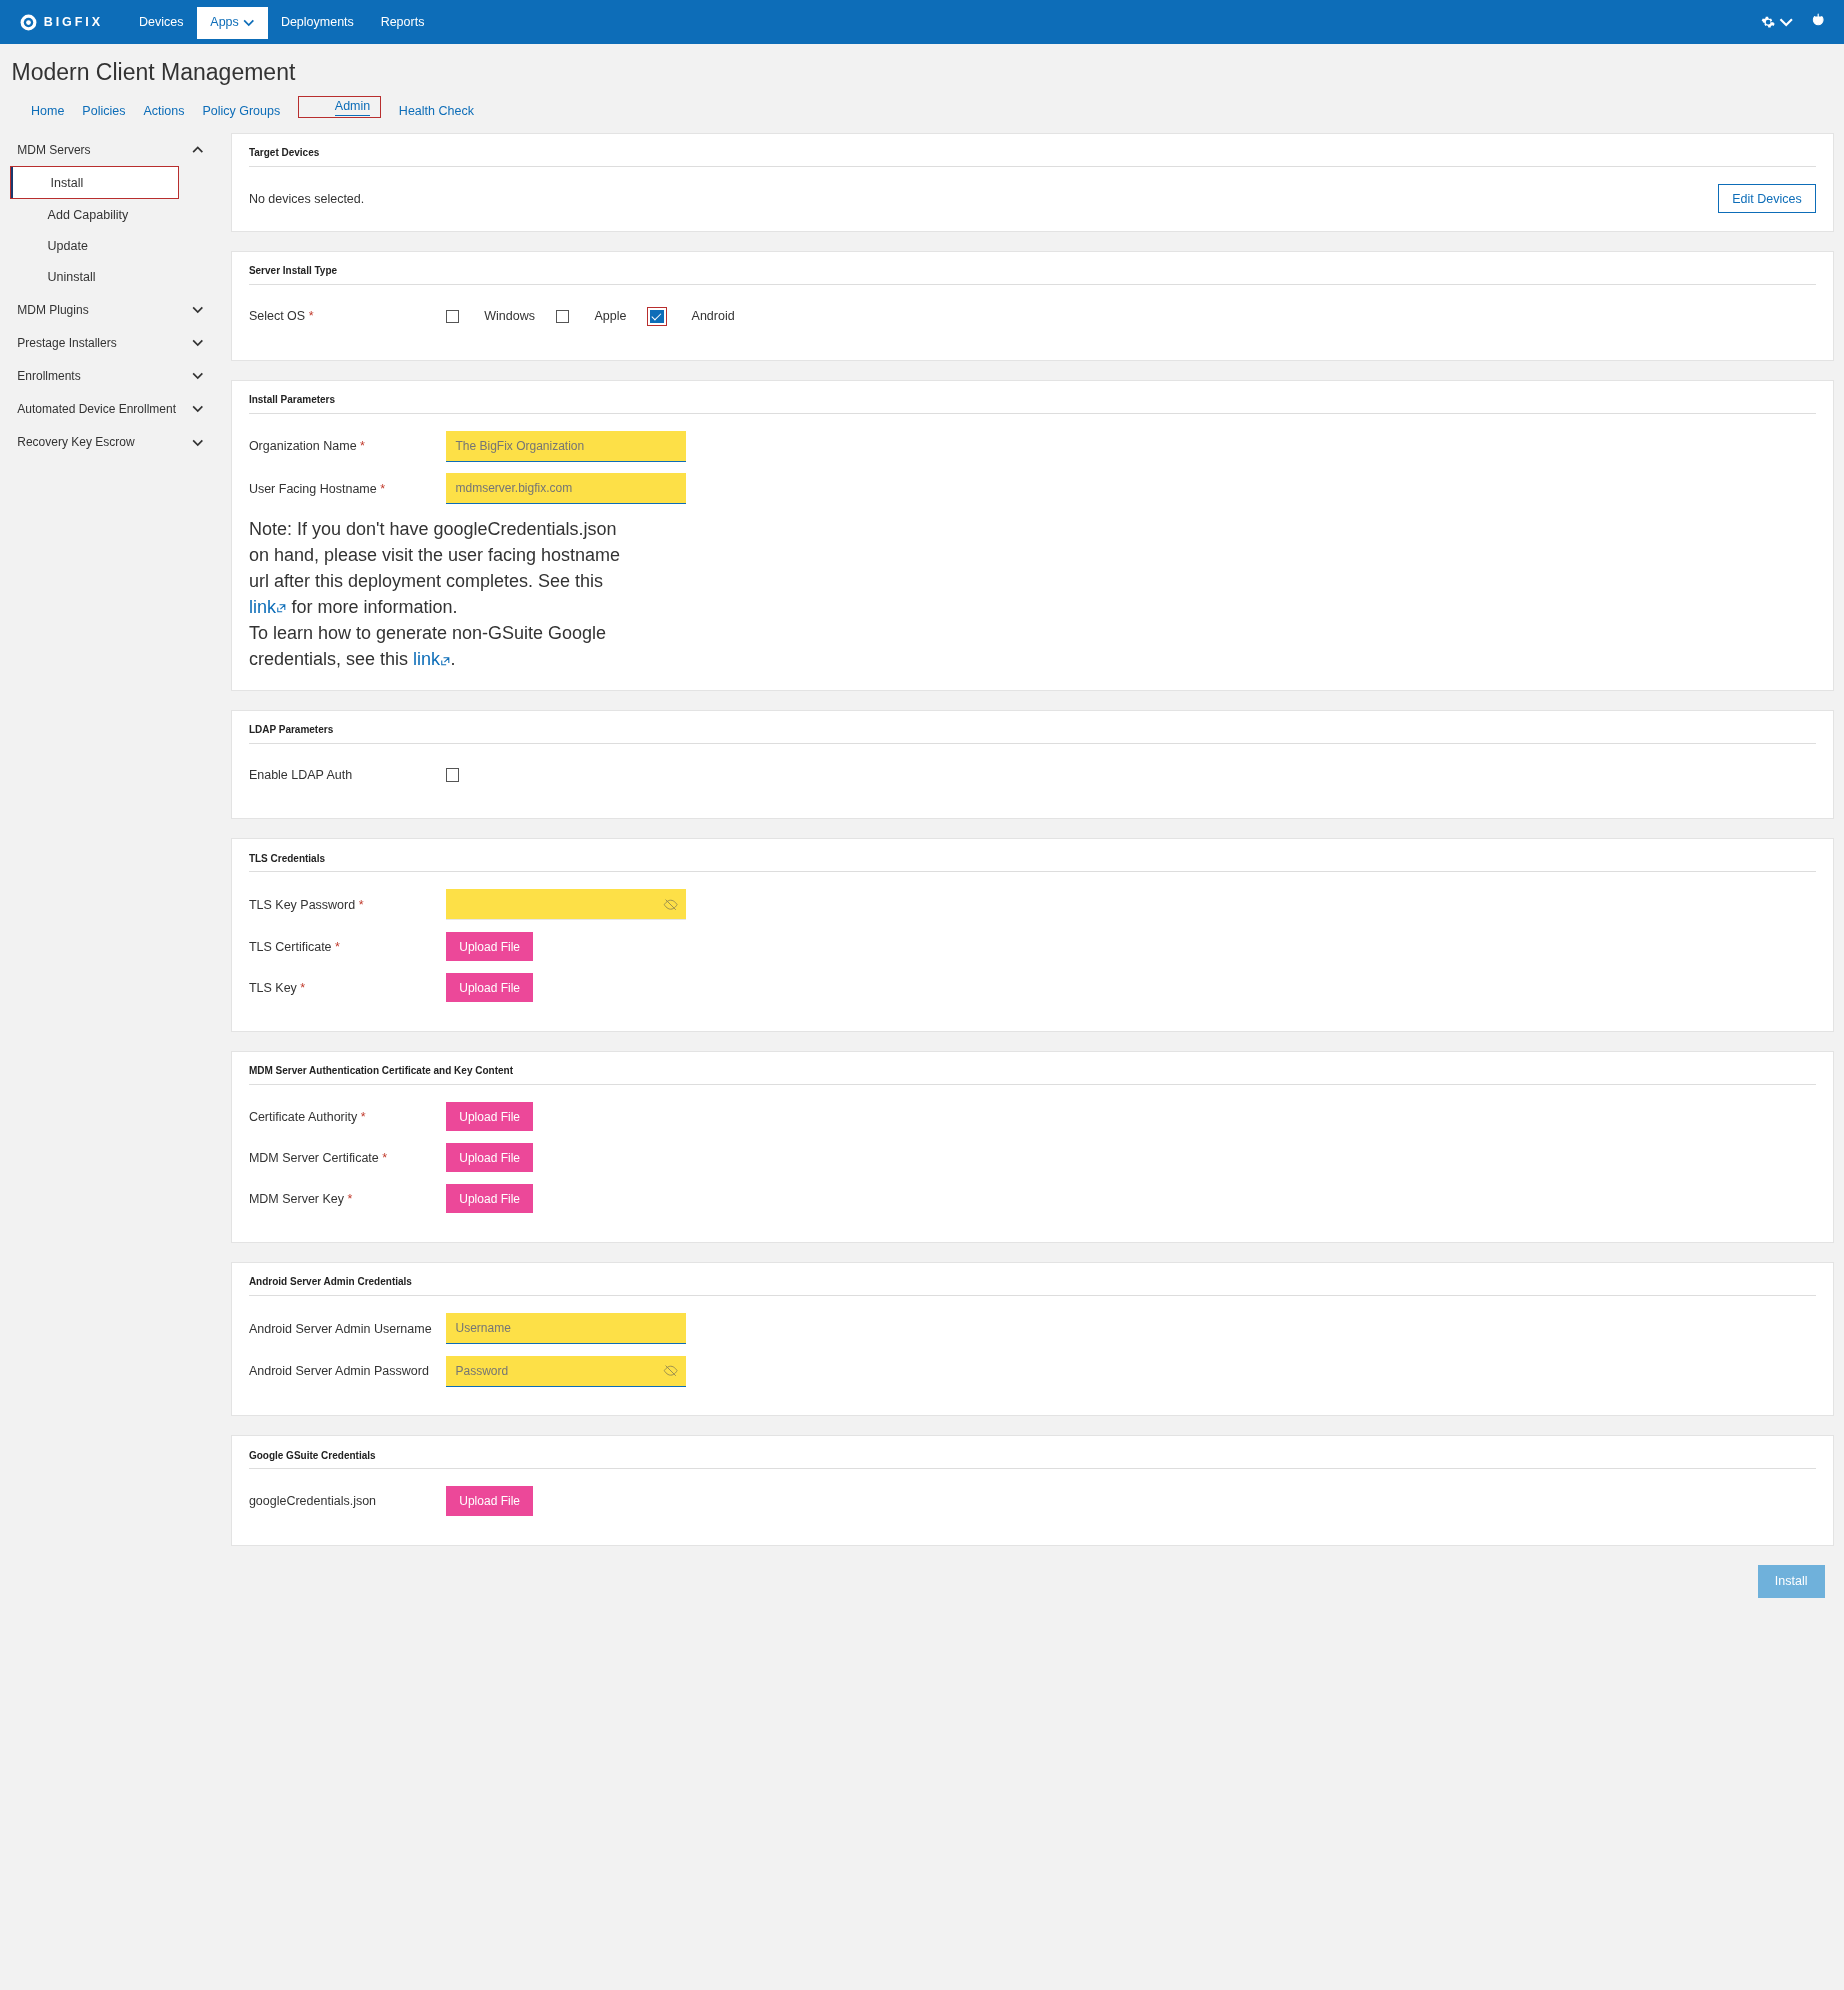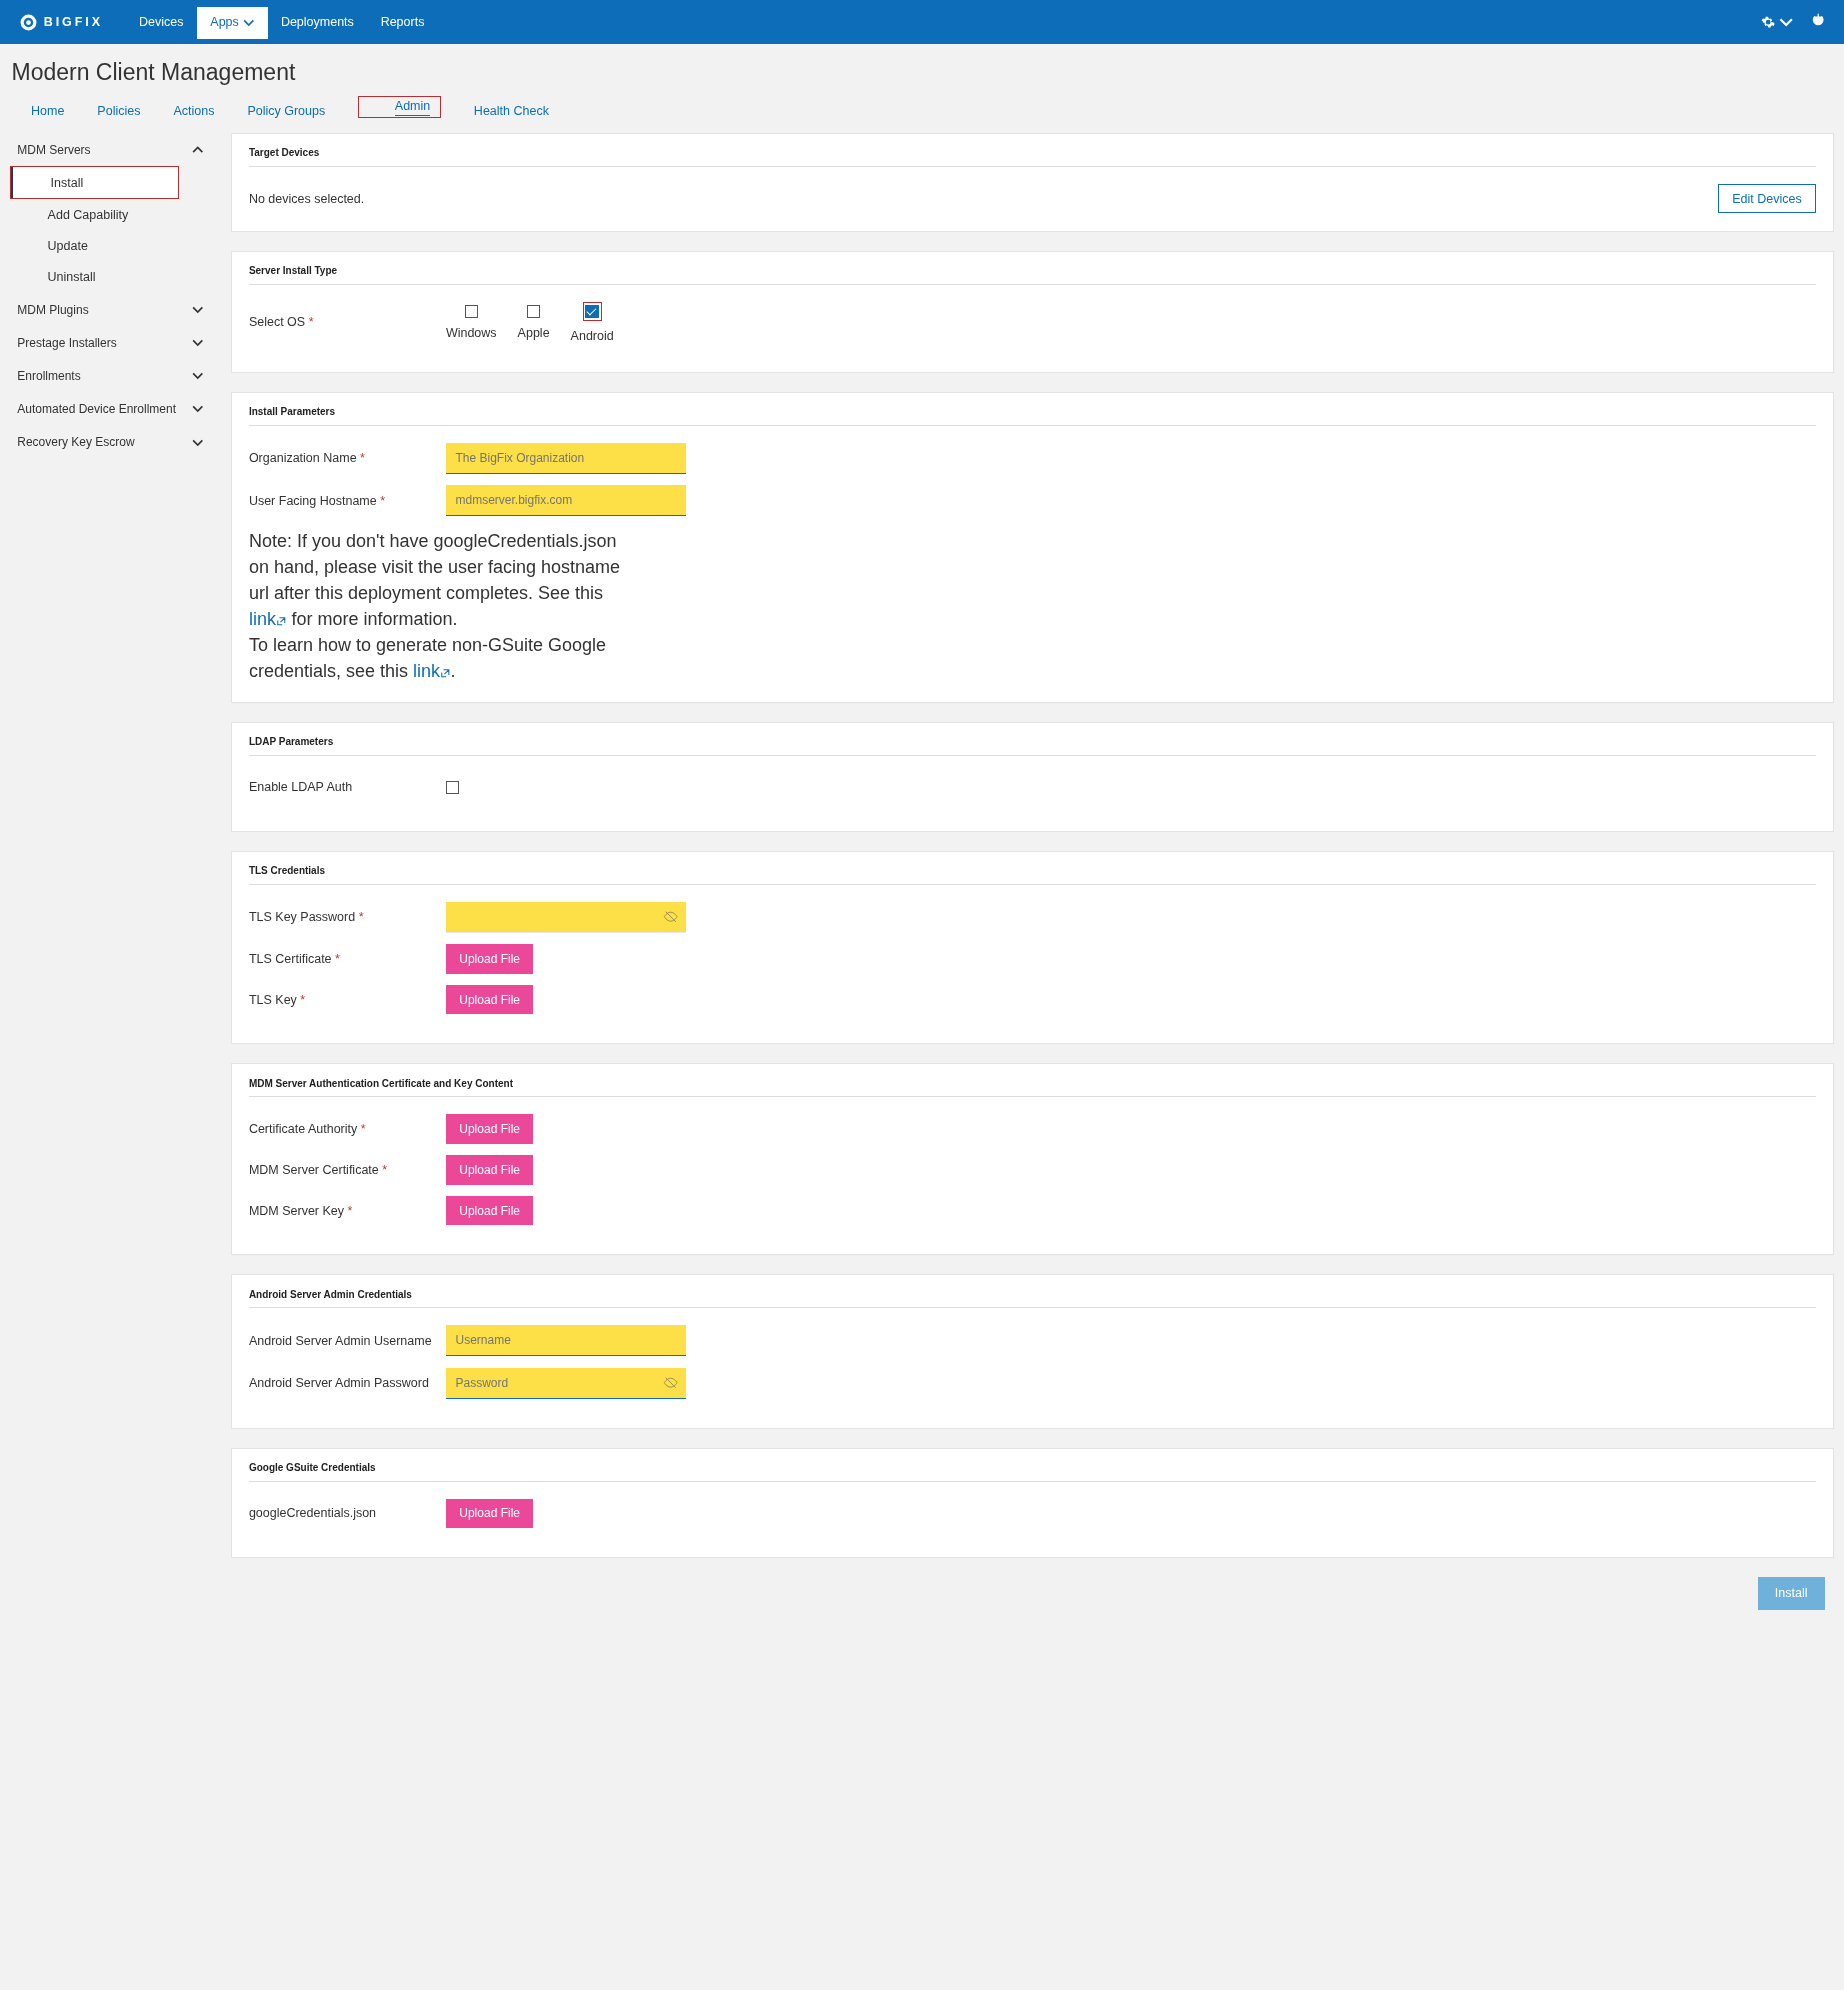--- a/index.html
+++ b/index.html
@@ -7,40 +7,40 @@
   .topbar { background:#0d6db8; color:#fff; height:44px; display:flex; align-items:center; padding:0 19px; justify-content:space-between; }
   .topbar-left { display:flex; align-items:center; gap:3.8px; }
   .brand { display:flex; align-items:center; gap:5.8px; margin-right:19px; letter-spacing:2.9px; font-weight:600; font-size:12.5px;}
   .brand svg { width:19px; height:19px; }
   .topnav { display:flex; gap:0; }
   .topnav a { color:#fff; text-decoration:none; padding:7.7px 13.4px; font-size:12.5px; display:flex; align-items:center; gap:3.8px;}
   .topnav a.active { background:#fff; color:#0d6db8; border-bottom:1.9px solid #fff; margin-bottom:-1.9px;}
   .topbar-right { display:flex; gap:17.3px; align-items:center;}
   .topbar-right svg { width:14.4px; height:14.4px; fill:#fff; }
   .page-title { font-size:23px; font-weight:500; color:#333; padding:15.4px 11.5px 9.6px 11.5px; }
-  .subtabs { display:flex; gap:33px; padding:3.8px 11.5px 0 31px; }
+  .subtabs { display:flex; gap:18px; padding:3.8px 11.5px 0 31px; }
   .subtabs a { color:#0d6db8; text-decoration:none; font-size:12.5px; padding:3.8px 0; }
   .subtabs .admin-wrap { border:1.9px solid #b82e2e; padding:1.9px 9.6px 3.8px 9.6px; position:relative; top:-3.8px;}
   .subtabs .admin-wrap a { border-bottom:1.9px solid #0d6db8; padding-bottom:1.9px;margin-left:26px;}
   .layout { display:flex; padding:11.5px 9.6px 19px 9.6px; gap:19px; align-items:flex-start;}
   .sidebar { width:202px; flex:0 0 202px; }
   .side-section { padding:9.6px 7.7px; display:flex; justify-content:space-between; align-items:center; cursor:pointer; color:#333; font-size:12px;}
   .side-items { }
   .side-item { padding:8.6px 7.7px 8.6px 38px; font-size:12.5px; color:#333; cursor:pointer;}
   .side-item.sel-wrap { border:1.9px solid #b82e2e; padding:0; margin-left:0; margin-right:33px; }
   .side-item.sel-inner { background:#fff; padding:8.6px 7.7px 8.6px 38px; border-left:2.9px solid #1a3a6e; margin:0px;}
   .chev { width:11.5px; height:11.5px; }
   .main { flex:1; display:flex; flex-direction:column; gap:19px;}
   .card { background:#fff; border:1px solid #e3e3e3; padding:13.4px 17.3px 17.3px 17.3px; }
   .card h3 { font-size:10px; font-weight:700; color:#222; padding-bottom:7.7px; border-bottom:1px solid #ddd; margin-bottom:17px;}
   .row { display:flex; align-items:center; margin-bottom:11.5px; min-height:29px;}
   .row .label { width:197px; flex:0 0 197px; font-size:12.5px; color:#333;}
   .req { color:#c0392b; }
   .checkbox-group { display:flex; gap:21px; align-items:center;}
-  .cb-item { display:flex; align-items:center; gap:8px; font-size:12.5px;flex-direction:column;}
+  .cb-item { display:flex; align-items:center; gap:25px; font-size:12.5px;}
   .cb { width:13.4px; height:13.4px; border:1.4px solid #555; display:inline-block; position:relative;}
   .cb.checked { background:#0d6db8; border-color:#0d6db8; }
   .cb.checked::after{ content:""; position:absolute; left:2.9px; top:0px; width:3.8px; height:7.7px; border:solid #fff; border-width:0 1.9px 1.9px 0; transform:rotate(45deg);}
   .cb-outline { border:1.9px solid #b82e2e; padding:1.9px; display:inline-flex;}
   .text-input { background:#fde047; border:none; border-bottom:1.9px solid #0d6db8; height:31px; width:240px; padding:0 9.6px; font-size:12px; color:#666;}
   .text-input.nob { border-bottom-color:#e6e6e6;}
   .note { font-size:18px; color:#333; line-height:1.45; max-width:375px;}
   .note a { color:#0d6db8; text-decoration:none;}
   .btn-upload { background:#ec4899; color:#fff; border:none; padding:7.7px 13.4px; font-size:12px; cursor:pointer;}
   .btn-outline { border:1px solid #0d6db8; color:#0d6db8; background:#fff; padding:6.7px 13.4px; font-size:12.5px; cursor:pointer;}

